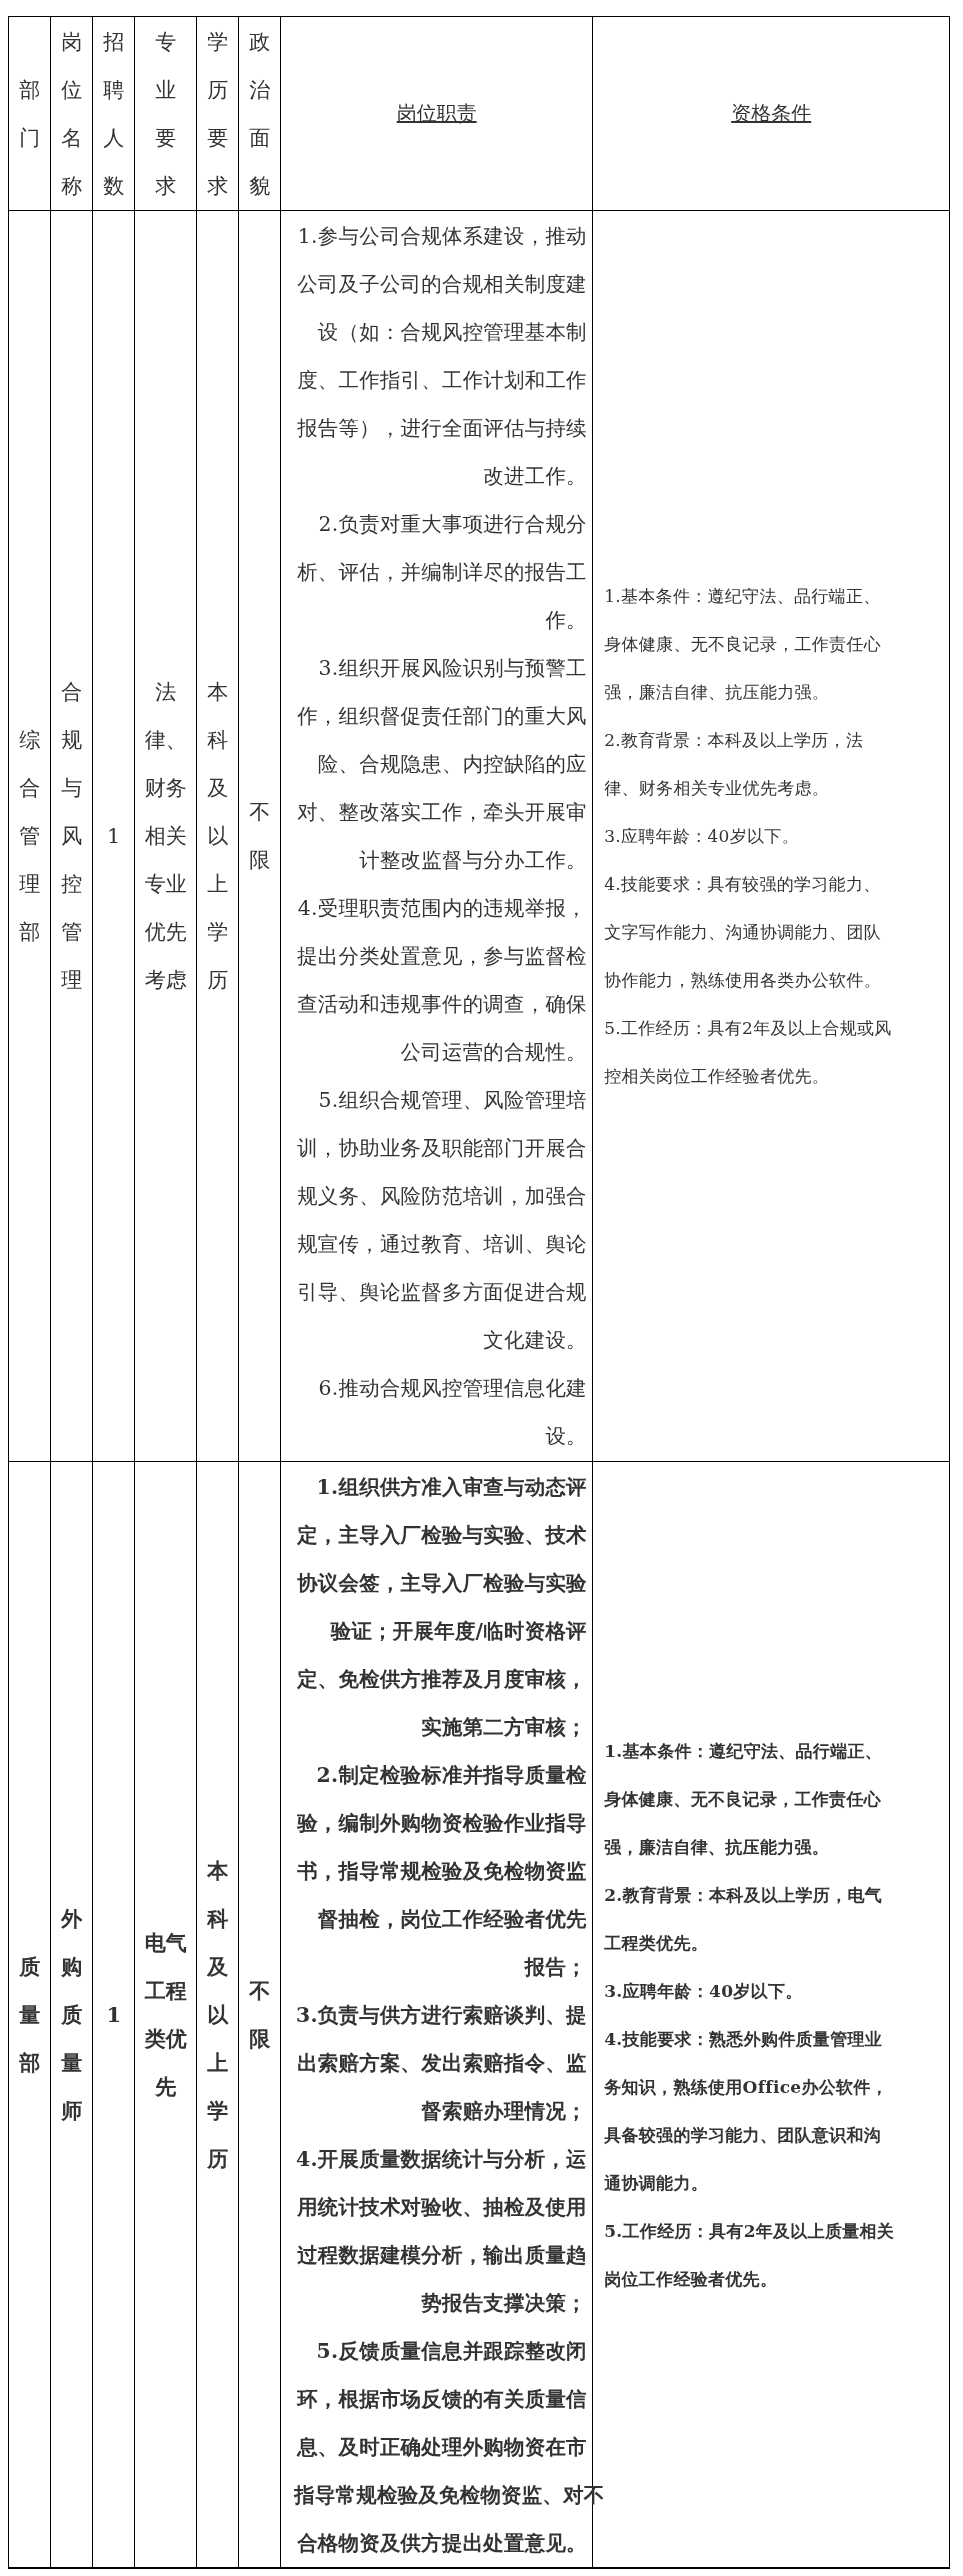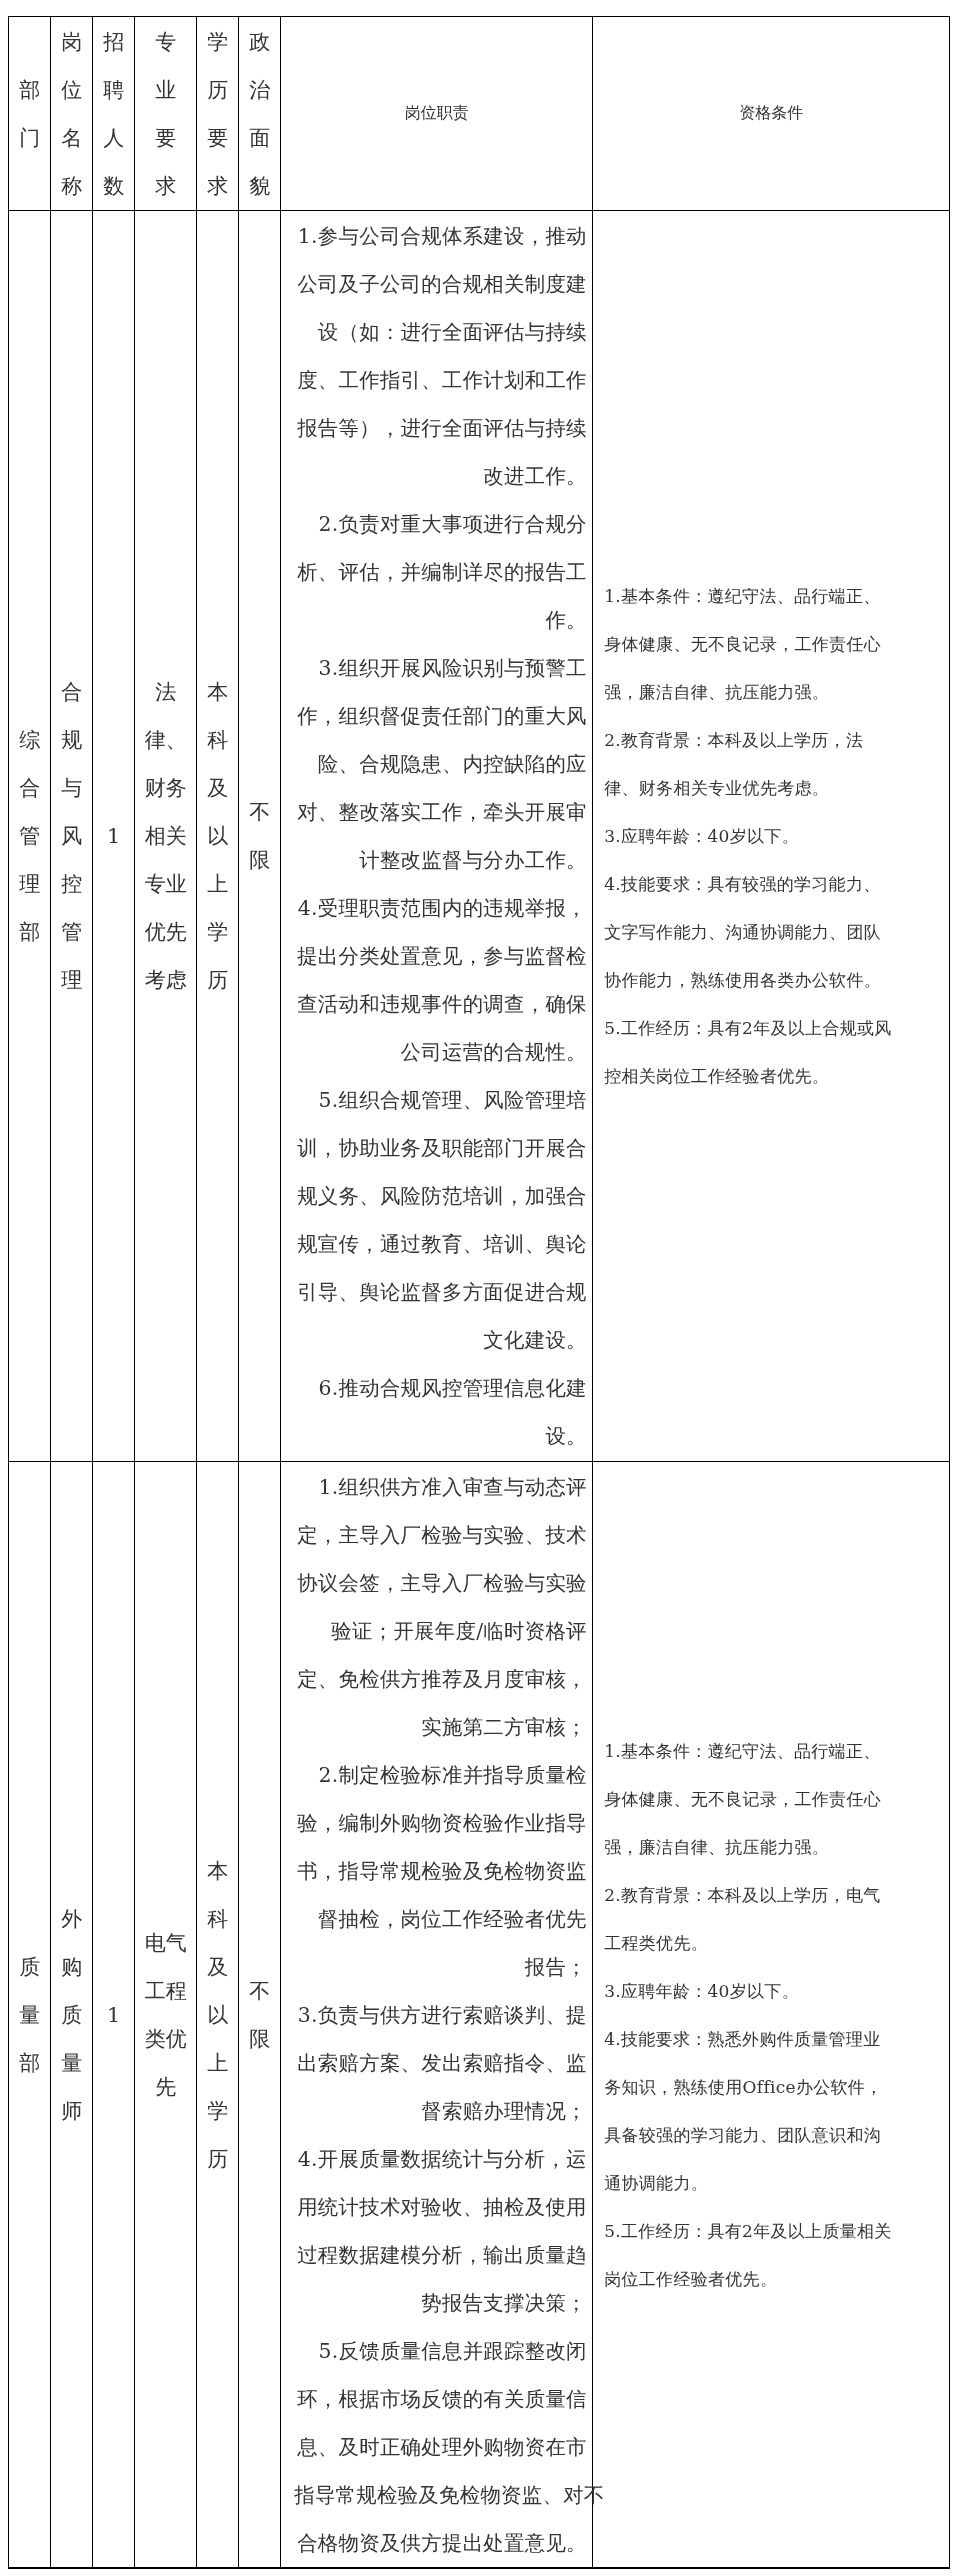--- a/index.html
+++ b/index.html
@@ -1,29 +1,29 @@
 <!DOCTYPE html>
 <html style="font-size:11px"><head>
 <meta charset="utf-8">
 <style>
   html, body { margin: 0; padding: 0; background: #ffffff; }
   body { width: 964px; height: 2576px; position: relative; overflow: hidden;
          font-family: "DejaVu Serif", "Liberation Serif", serif; color: #333333; }
   table.recruit { position: absolute; left: 8.2px; top: 16.3px; border-collapse: collapse; table-layout: fixed; width: 942px; }
   table.recruit td, table.recruit th { border: 1.4px solid #000000; padding: 0; vertical-align: middle; font-weight: normal; }
-  table.recruit tr.last td { border-bottom-width: 2px; }
+  table.recruit tr.last td { border-bottom-width: 2px; font-weight: bold; }
   .col-dept { width: 42px; } .col-pos { width: 42px; } .col-num { width: 42px; }
   .col-major { width: 62px; } .col-edu { width: 42px; } .col-pol { width: 42px; }
   .col-duty { width: 312px; } .col-qual { width: 357px; }
   tr.head { height: 194px; }
   tr.row1 { height: 1251px; }
   tr.row2 { height: 1106px; }
   .vstack { display: flex; flex-direction: column; align-items: center; justify-content: center; }
   .vstack span { display: block; font-size: 21px; line-height: 48px; height: 48px; white-space: nowrap; }
-  .htitle { text-align: center; font-size: 16px; }
+  .htitle { text-align: center; font-size: 20px; text-decoration: underline; }
   .para { padding: 0 5.4px 0 13px; }
   .para .ln { display: block; font-size: 20.4px; line-height: 48px; height: 48px; white-space: nowrap; letter-spacing: 0.3px; text-align: right; }
   .qual { padding: 0 5.4px 0 11px; }
   .qual .ln { display: block; font-size: 17px; line-height: 48px; height: 48px; white-space: nowrap; letter-spacing: 0.3px; }
 </style>
 </head>
 <body>
 
 <table class="recruit">
   <colgroup>
@@ -142,21 +142,21 @@
     <td>
           <div class="vstack">
             <span>不</span>
             <span>限</span>
           </div>
         </td>
     <td>
           <div class="para">
             <span class="ln">1.参与公司合规体系建设，推动</span>
             <span class="ln">公司及子公司的合规相关制度建</span>
-            <span class="ln">设（如：进行全面评估与持续</span>
+            <span class="ln">设（如：合规风控管理基本制</span>
             <span class="ln">度、工作指引、工作计划和工作</span>
             <span class="ln">报告等），进行全面评估与持续</span>
             <span class="ln">改进工作。</span>
             <span class="ln">2.负责对重大事项进行合规分</span>
             <span class="ln">析、评估，并编制详尽的报告工</span>
             <span class="ln">作。</span>
             <span class="ln">3.组织开展风险识别与预警工</span>
             <span class="ln">作，组织督促责任部门的重大风</span>
             <span class="ln">险、合规隐患、内控缺陷的应</span>
             <span class="ln">对、整改落实工作，牵头开展审</span>

